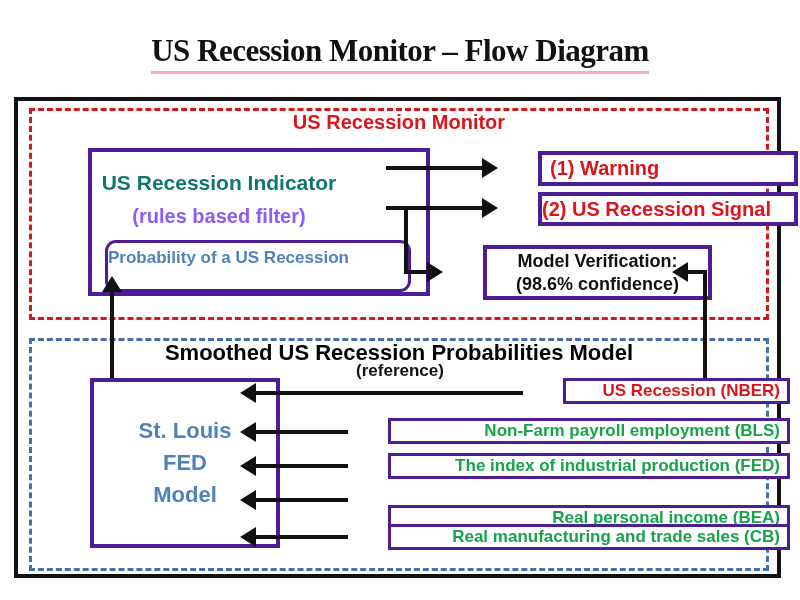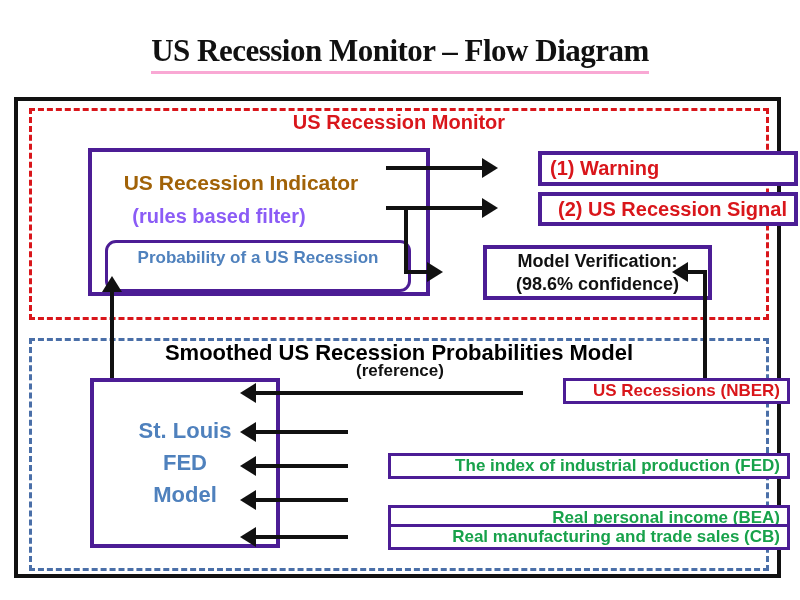--- a/index.html
+++ b/index.html
@@ -14,25 +14,25 @@
   
   .outer{left:14px;top:97px;width:767px;height:481px;border:4px solid #111;}
   .red-dash{left:29px;top:108px;width:740px;height:212px;border:3px dashed #d9161b;}
   .blue-dash{left:29px;top:338px;width:740px;height:233px;border:3px dashed #4a6fa8;}
   .red-label{left:29px;top:111px;width:740px;text-align:center;font-size:20px;color:#d9161b;}
   .blue-label{left:29px;top:340px;width:740px;text-align:center;font-size:22px;color:#000000;}
   
   .box{border:4px solid #4c1d95;background:#fff;margin-left:40px;}
   .thin{border-width:3px;}
   .indicator{left:48px;top:148px;width:342px;height:148px;text-align:center;}
-  .ind-title{left:48px;top:171px;width:342px;text-align:center;font-size:21px;color:#a16207;margin-left:22px;}
+  .ind-title{left:48px;top:171px;width:342px;text-align:center;font-size:21px;color:#0f766e;}
   .ind-sub{left:48px;top:205px;width:342px;text-align:center;font-size:20px;color:#8b5cf6;}
-  .prob{left:65px;top:240px;width:306px;height:52px;text-align:center;font-size:17px;color:#4f81bd;line-height:30px;border-radius:11px;}
+  .prob{left:65px;top:240px;width:306px;height:52px;font-size:17px;color:#4f81bd;line-height:30px;border-radius:11px;}
   .warn{left:498px;top:151px;width:260px;height:35px;font-size:20px;color:#d9161b;line-height:27px;padding-left:8px;}
-  .signal{left:498px;top:192px;width:260px;height:34px;font-size:20px;color:#d9161b;line-height:26px;padding-left:16px;}
+  .signal{left:498px;top:192px;width:260px;height:34px;font-size:20px;color:#d9161b;line-height:26px;padding-left:0;}
   .verify{left:443px;top:245px;width:229px;height:55px;text-align:center;font-size:18px;line-height:23px;white-space:pre-line;padding-top:1px;}
   .stlouis{left:50px;top:378px;width:190px;height:170px;display:flex;align-items:center;justify-content:center;
            text-align:center;font-size:22px;line-height:32px;color:#4f81bd;white-space:pre-line;}
   .nber{left:523px;top:378px;width:227px;height:26px;text-align:right;font-size:17px;color:#d9161b;line-height:20px;padding-right:7px;}
   .ginput{left:348px;width:402px;height:26px;text-align:right;font-size:17px;color:#18a24b;line-height:20px;padding-right:7px;}
   .g1{top:418px;} .g2{top:453px;} .g3{top:505px;} .g4{top:524px;}
   .refl{left:330px;top:361px;width:140px;text-align:center;font-size:17px;}
   
   .hline,.vline{background:#111;}
   .hline{height:4px;} .vline{width:4px;}
@@ -64,22 +64,23 @@
   <div class="abs box verify">Model Verification:
 (98.6% confidence)</div>
 
   <div class="abs blue-dash"></div>
   <div class="abs blue-label">Smoothed US Recession Probabilities Model</div>
   <div class="abs refl">(reference)</div>
 
   <div class="abs box stlouis">St. Louis
 FED
 Model</div>
-  <div class="abs box thin nber">US Recessions (NBER)</div>
+  <div class="abs box thin nber">US Recession (NBER)</div>
 
+  <div class="abs box thin ginput g1">Non-Farm payroll employment (BLS)</div>
   <div class="abs box thin ginput g2">The index of industrial production (FED)</div>
   <div class="abs box thin ginput g3">Real personal income (BEA)</div>
   <div class="abs box thin ginput g4">Real manufacturing and trade sales (CB)</div>
 
   <div class="abs hline" style="left:386px;top:166px;width:97px;"></div>
   <div class="abs ah ah-right" style="left:482px;top:158px;"></div>
 
   <div class="abs hline" style="left:386px;top:206px;width:97px;"></div>
   <div class="abs ah ah-right" style="left:482px;top:198px;"></div>
 

